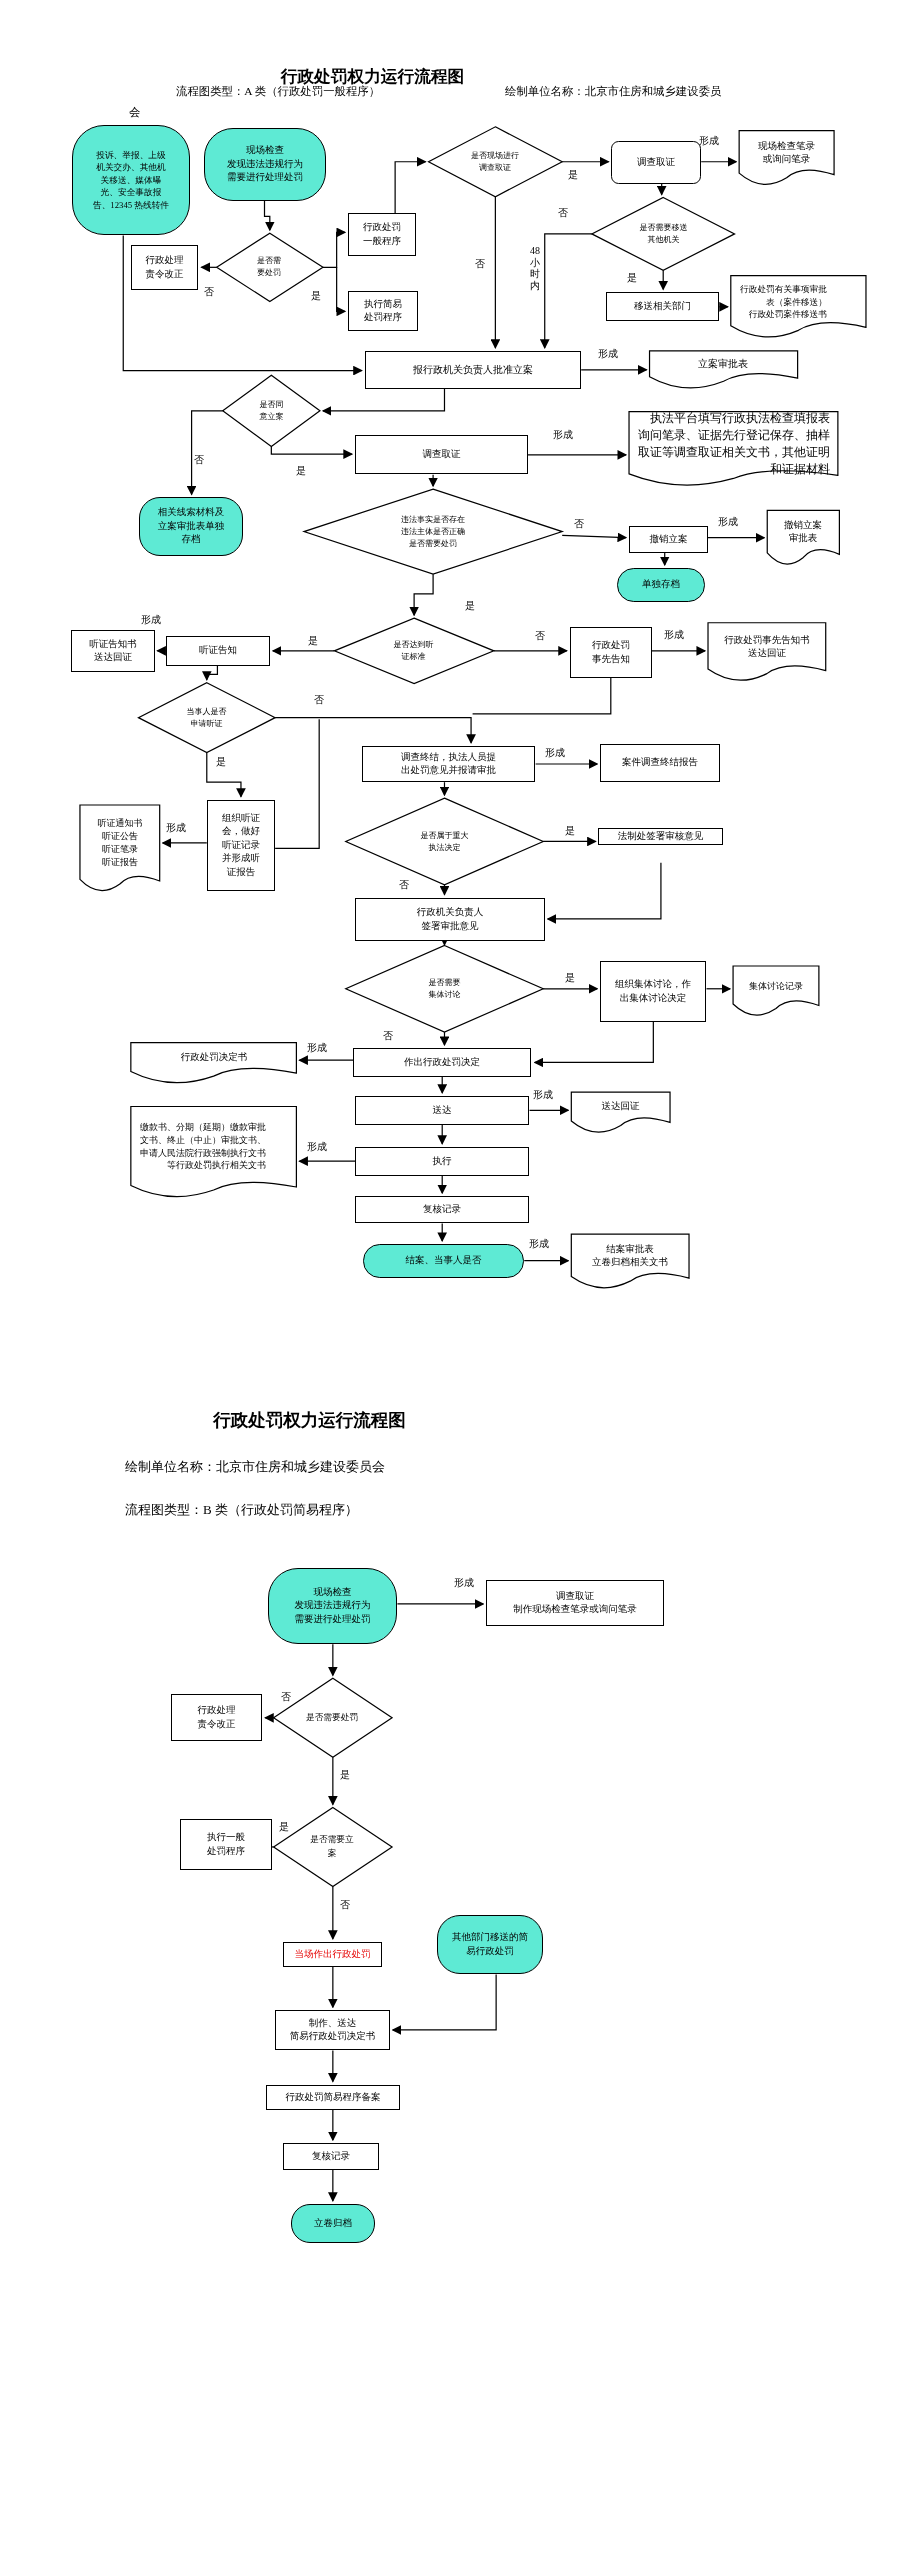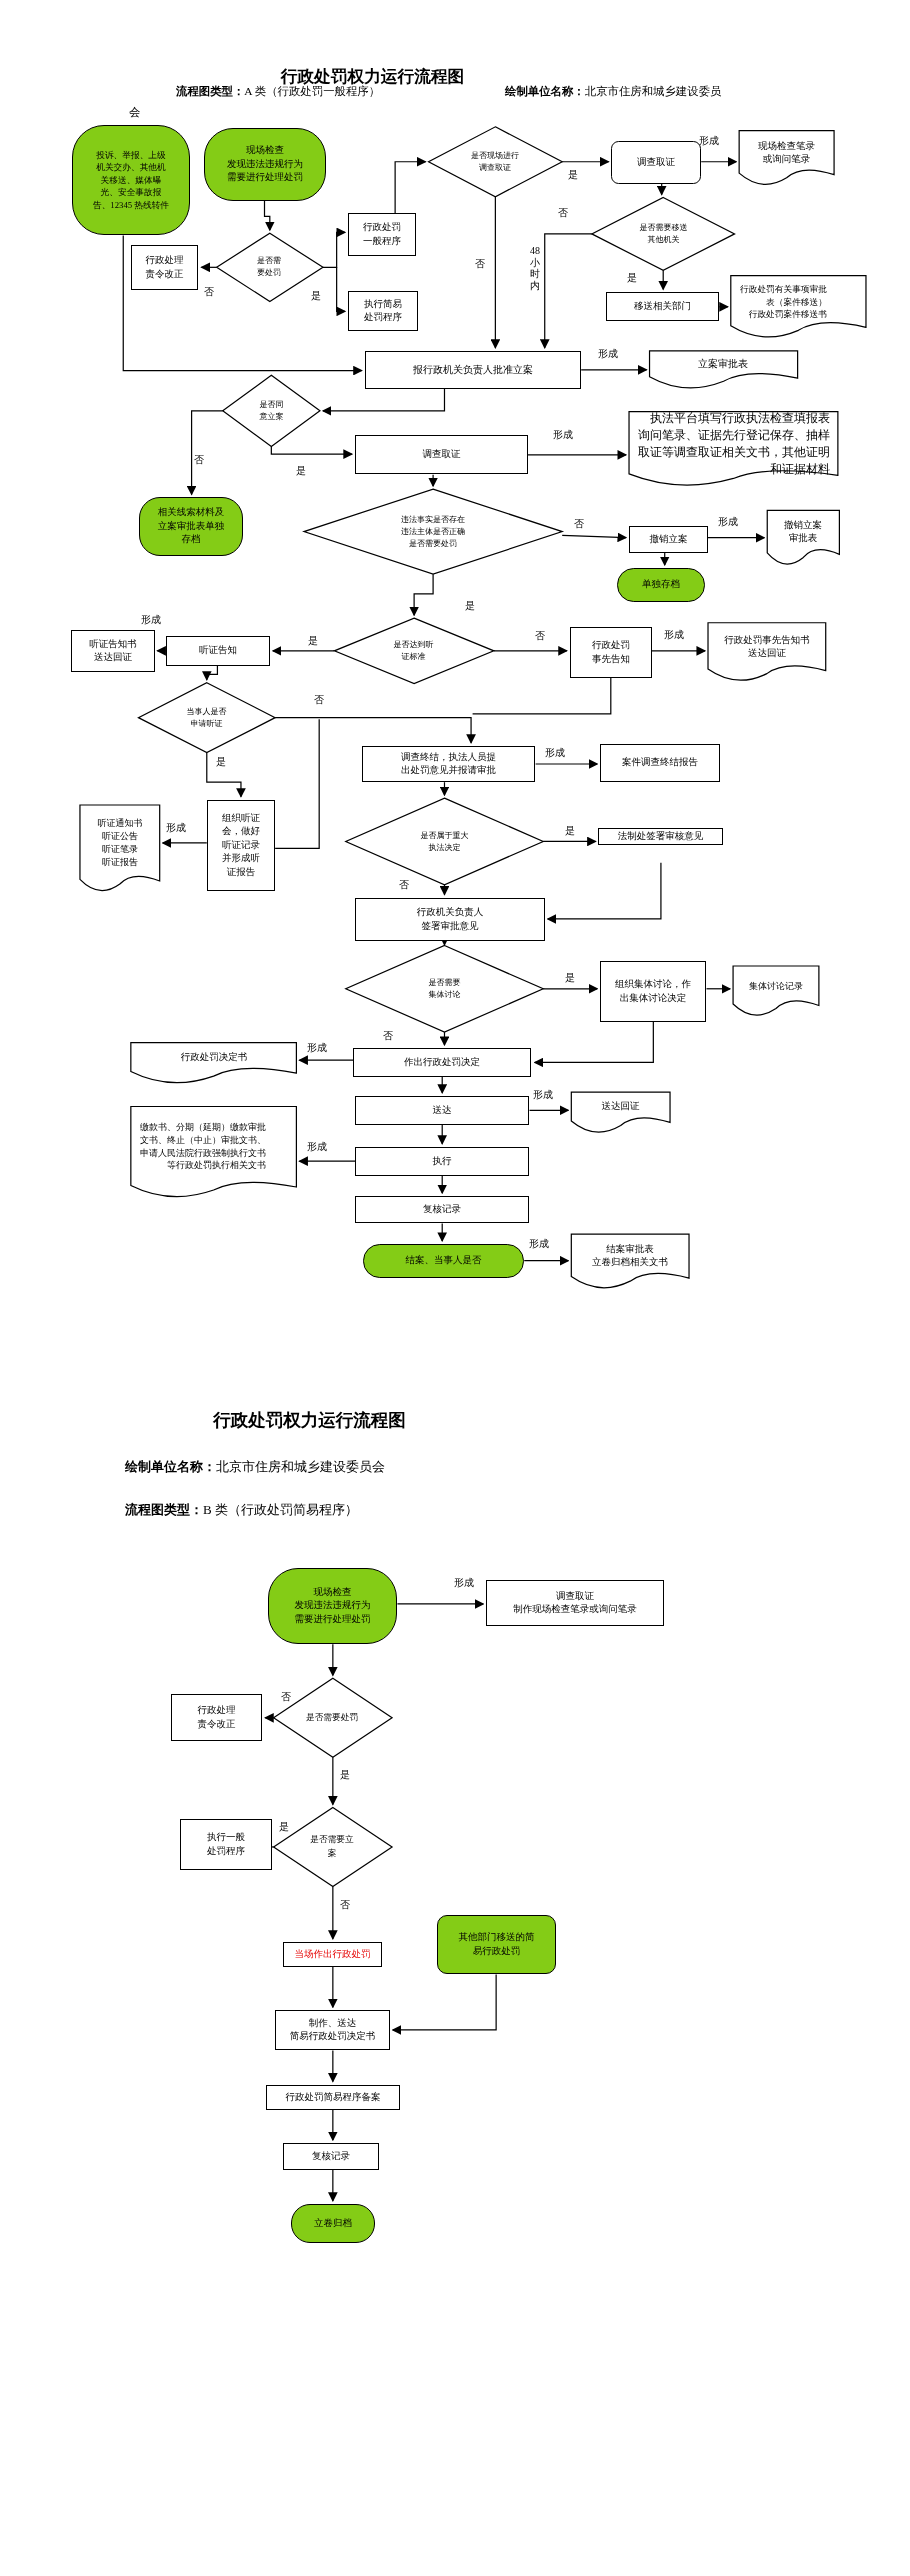--- a/index.html
+++ b/index.html
@@ -4,27 +4,27 @@
 <style>
   html,body{margin:0;padding:0;background:#fff}
   #canvas{position:relative;width:911px;height:2576px;background:#fff;overflow:hidden;
           font-family:"Liberation Serif","DejaVu Serif",serif;color:#000}
   #shapes,#wires{position:absolute;left:0;top:0}
   #wires polyline{fill:none;stroke:#000;stroke-width:1.6}
   #shapes path{fill:#fff;stroke:#000;stroke-width:1.6}
   .nd{position:absolute;display:flex;align-items:center;justify-content:center;text-align:center;
       font-size:9.5px;line-height:1.42;white-space:pre-line;box-sizing:border-box;z-index:2}
   .rect{border:1.5px solid #000;background:#fff}
-  .stadium{border:1.5px solid #000;background:#84cc16}
+  .stadium{border:1.5px solid #000;background:#5eead4}
   .dia{font-size:8px;line-height:1.5}
   .doc{padding:0 6px 9px}
   .tl{text-align:right;justify-content:flex-start;align-items:center;padding:3px 6px 12px 9px}
   .sm{font-size:8.7px}
   .lb{position:absolute;font-size:10px;line-height:1.15;white-space:pre-line;z-index:3}
-  .bd{font-weight:bold}
+  .bd{font-weight:normal}
   .hA-title{position:absolute;left:213px;top:65px;width:319px;text-align:center;
             font-size:16.7px;font-weight:bold;z-index:3}
   .hA-sub{position:absolute;top:84px;font-size:11.4px;z-index:3}
   .hB-title{position:absolute;left:0px;top:1408px;width:619px;text-align:center;
             font-size:17.5px;font-weight:bold;z-index:3}
   .hB-line{position:absolute;left:125px;font-size:13px;z-index:3}
 </style>
 </head>
 <body>
 
@@ -282,21 +282,21 @@
   <div class="nd rect" style="left:486px;top:1580px;width:178px;height:46px">调查取证
 制作现场检查笔录或询问笔录</div>
   <div class="nd dia" style="left:273px;top:1678px;width:118px;height:79px;font-size:8.7px">是否需要处罚</div>
   <div class="nd rect" style="left:171px;top:1694px;width:91px;height:47px">行政处理
 责令改正</div>
   <div class="nd dia" style="left:273px;top:1807px;width:118px;height:79px;font-size:8.7px">是否需要立
 案</div>
   <div class="nd rect" style="left:180px;top:1819px;width:92px;height:51px">执行一般
 处罚程序</div>
   <div class="nd rect" style="left: 283px; top: 1942px; width: 99px; height: 25px; color: rgb(230, 0, 0);">当场作出行政处罚</div>
-  <div class="nd stadium" style="left:437px;top:1915px;width:119px;height:59px;border-radius:10px">其他部门移送的简
+  <div class="nd stadium" style="left:437px;top:1915px;width:106px;height:59px;border-radius:23px">其他部门移送的简
 易行政处罚</div>
   <div class="nd rect" style="left:275px;top:2010px;width:115px;height:40px">制作、送达
 简易行政处罚决定书</div>
   <div class="nd rect" style="left:266px;top:2085px;width:134px;height:25px">行政处罚简易程序备案</div>
   <div class="nd rect" style="left:283px;top:2143px;width:96px;height:26.6px">复核记录</div>
   <div class="nd stadium" style="left:291px;top:2204px;width:84px;height:39px;border-radius:19px">立卷归档</div>
 
   <div class="lb" style="left:454px;top:1577px">形成</div>
   <div class="lb" style="left:281px;top:1691px">否</div>
   <div class="lb" style="left:340px;top:1769px">是</div>

